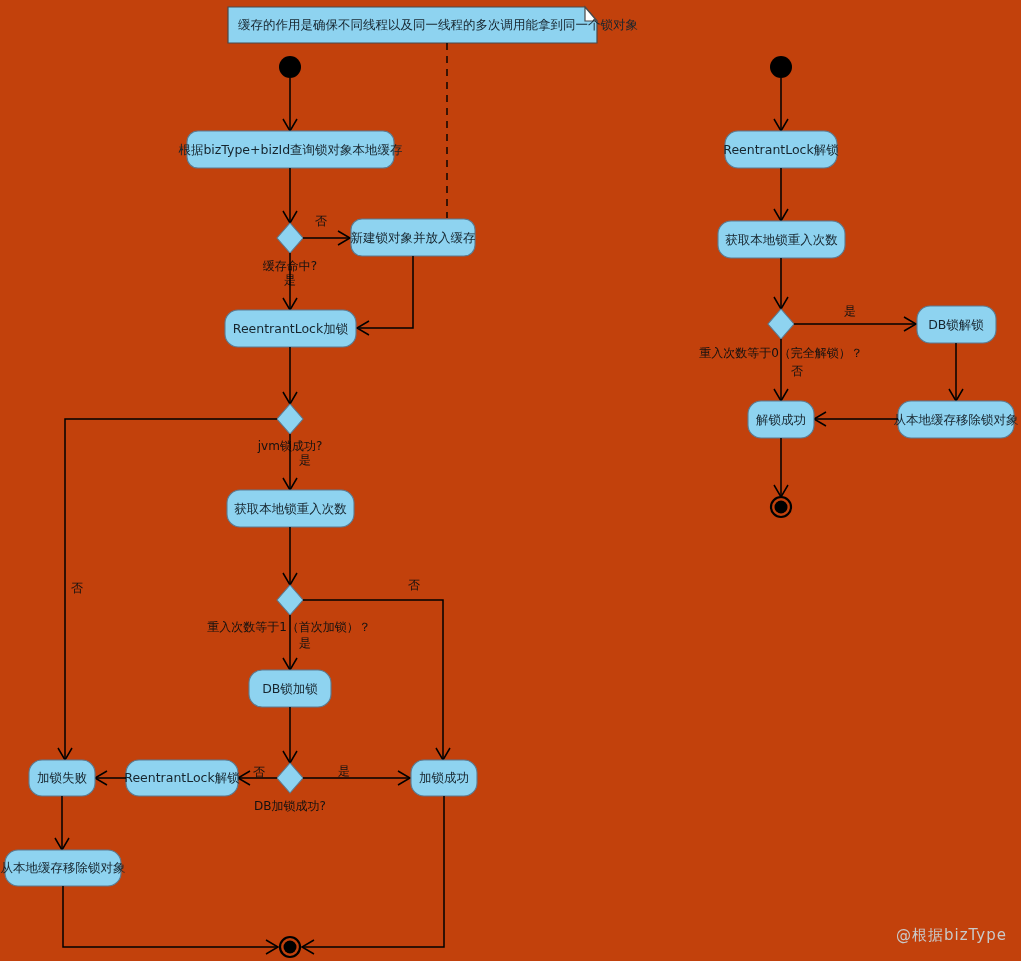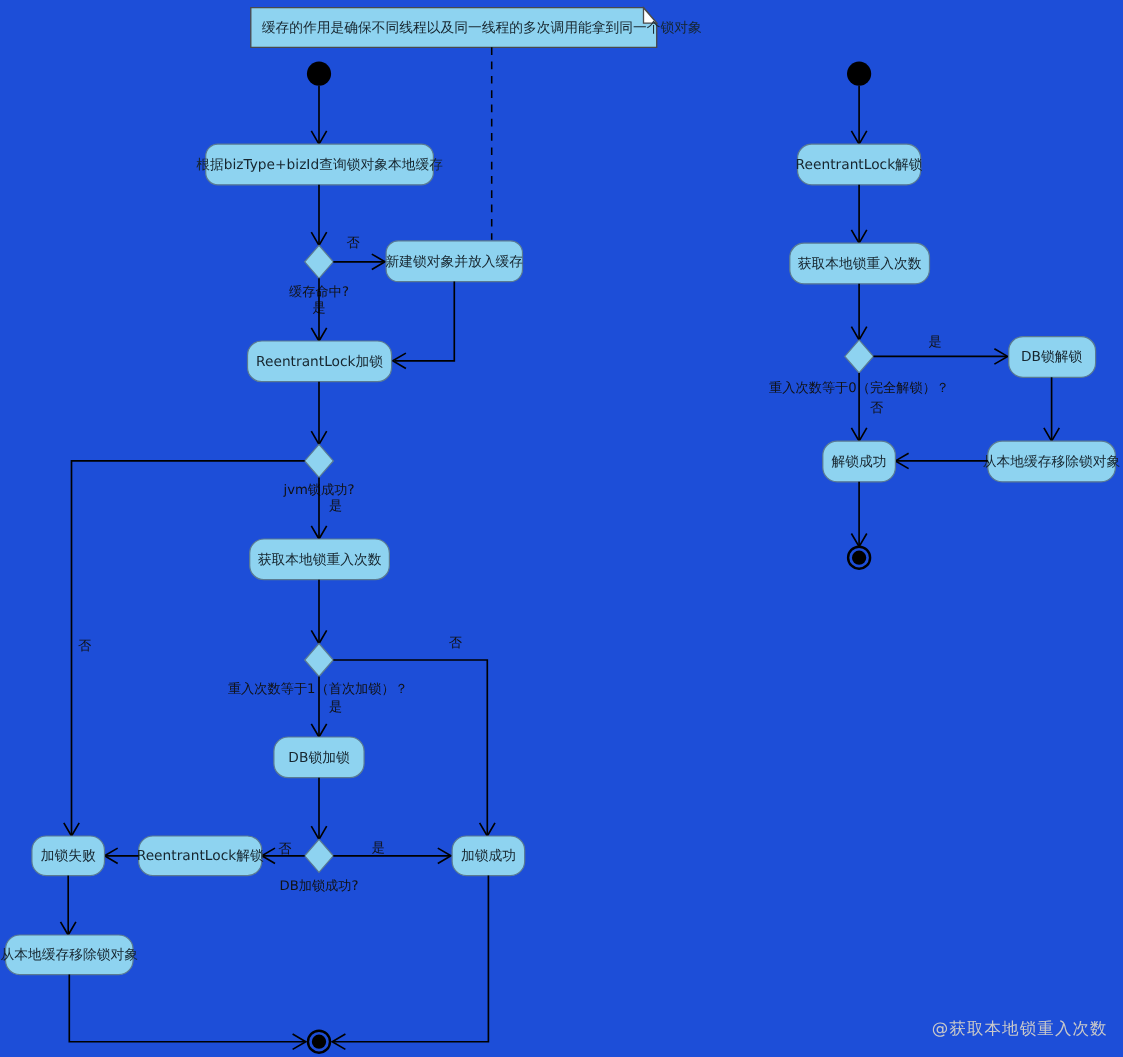--- a/index.html
+++ b/index.html
@@ -6,21 +6,21 @@
   html, body {
     margin: 0;
     padding: 0;
     background: #ffffff;
     font-family: "DejaVu Sans", "Liberation Sans", sans-serif;
   }
   #canvas-wrap {
     position: relative;
     width: 1021px;
     height: 961px;
-    background: #1d4ed8;
+    background: #c2410c;
     overflow: hidden;
   }
   svg.flow {
     position: absolute;
     left: 0;
     top: 0;
     width: 1021px;
     height: 961px;
   }
   .node-rect {
@@ -304,15 +304,15 @@
     <path class="edge" d="M781,438 L781,496"></path>
     <path class="arrowhead" d="M774,485 L781,497 L788,485"></path>
 
     <g>
       <circle class="terminal-ring" cx="781" cy="507" r="10"></circle>
       <circle class="terminal-fill" cx="781" cy="507" r="6.5"></circle>
     </g>
 
   </svg>
 
-  <div class="watermark">@获取本地锁重入次数</div>
+  <div class="watermark">@根据bizType</div>
 
 </div>
 
 </body></html>

